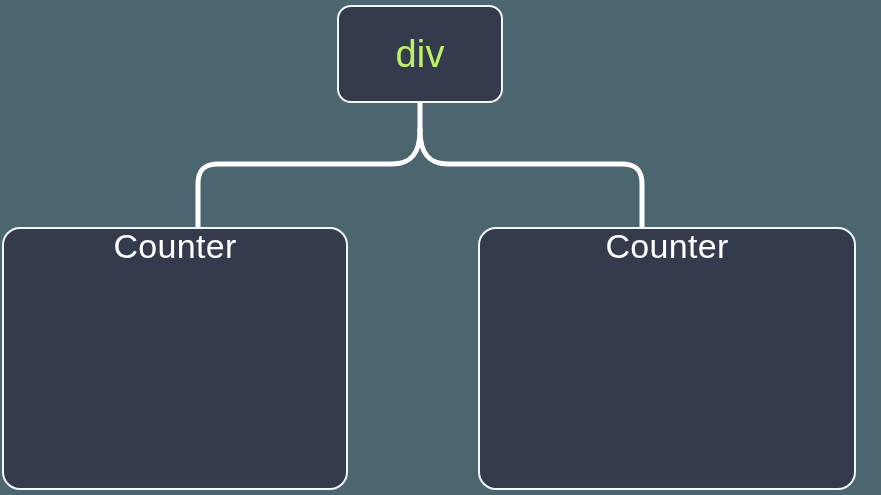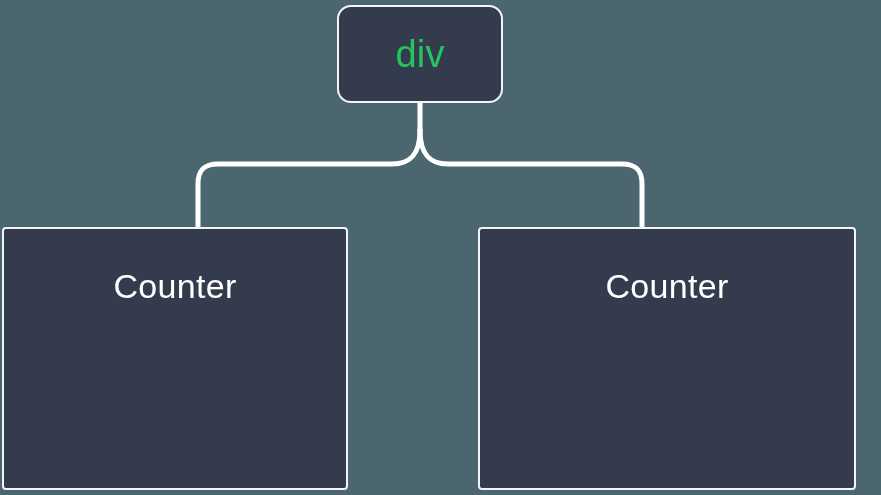--- a/index.html
+++ b/index.html
@@ -43,30 +43,29 @@
     left: 337px;
     top: 5px;
     width: 166px;
     height: 98px;
     border-radius: 14px;
     display: flex;
     align-items: center;
     justify-content: center;
   }
   .node-div-label {
-    color: #22c55e;
+    color: #bef264;
     font-size: 38px;
     font-weight: 400;
     letter-spacing: 0.2px;
     line-height: 1;
   }
 
   .counter-node {
-    border-radius: 4px;
-    padding-top: 40px;
+    border-radius: 18px;
     box-sizing: border-box;
   }
   #node-counter-left {
     left: 2px;
     top: 227px;
     width: 346px;
     height: 263px;
   }
   #node-counter-right {
     left: 478px;

